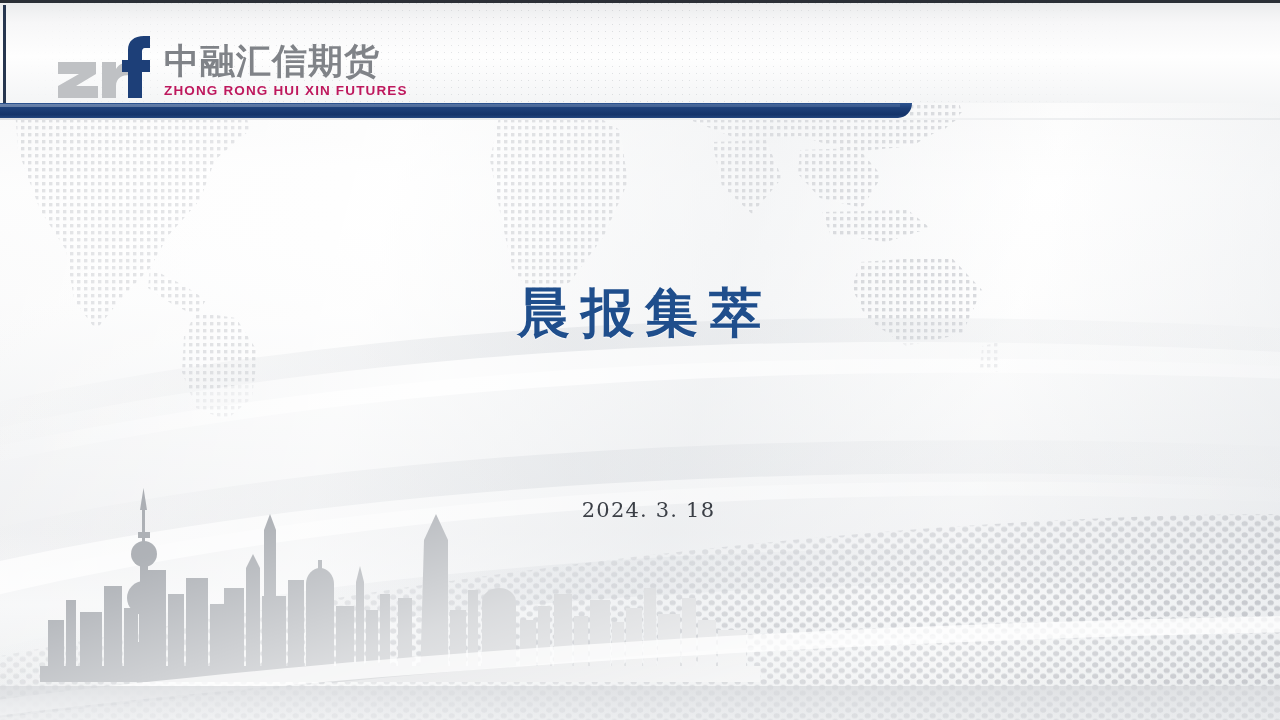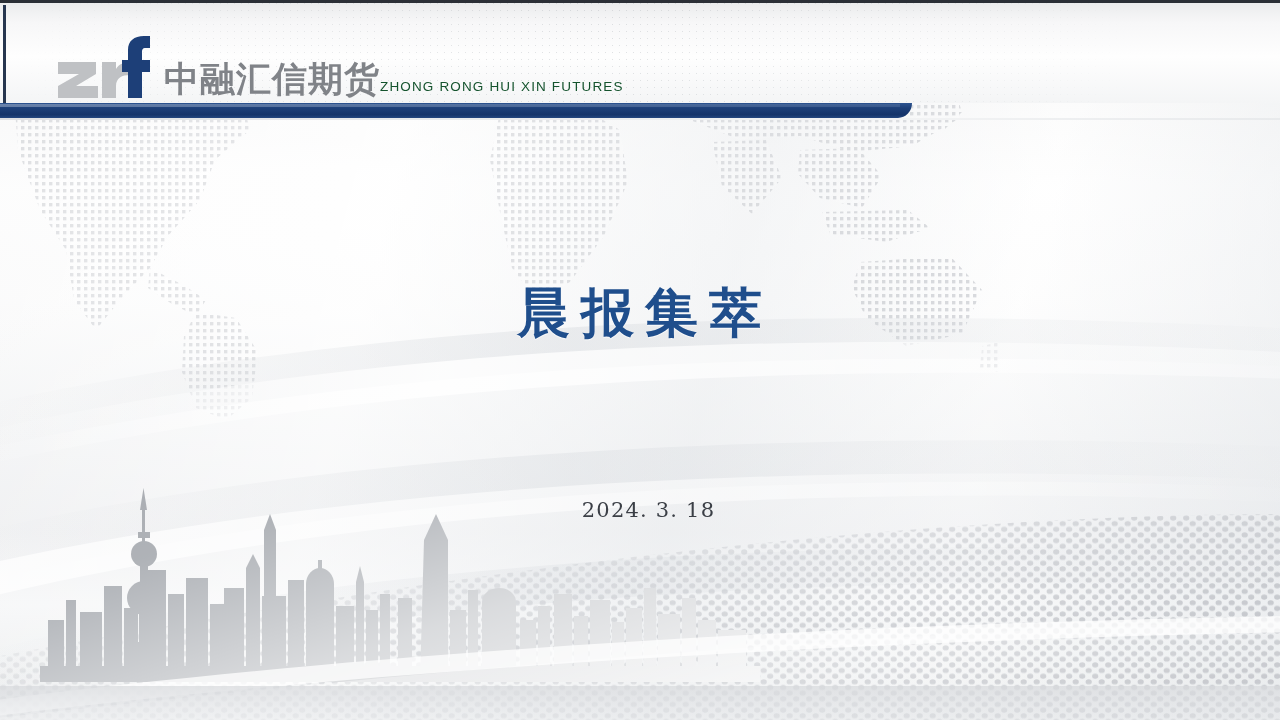--- a/index.html
+++ b/index.html
@@ -102,40 +102,41 @@
     display: flex;
     align-items: flex-end;
     height: 68px;
   }
   .logo-mark {
     display: block;
   }
   .logo-text {
     margin-left: 12px;
     display: flex;
+    flex-direction: column;
     align-items: flex-start;
     padding-bottom: 2px;
     text-align: right;
   }
   .logo-cn {
     font-family: "DejaVu Sans", "Liberation Sans", sans-serif;
     font-size: 35px;
     font-weight: 700;
     letter-spacing: 1px;
     color: #808388;
     line-height: 1.02;
     white-space: nowrap;
   }
   .logo-en {
     font-family: "Liberation Sans", sans-serif;
     font-size: 13.5px;
-    font-weight: 400;
+    font-weight: 700;
     letter-spacing: 1.15px;
-    color: #14532d;
-    margin-top: 17px;
+    color: #be185d;
+    margin-top: 3px;
     white-space: nowrap;
   }
 
   
   .swooshes {
     position: absolute;
     left: 0; top: 118px;
     width: 1280px; height: 602px;
   }
 

